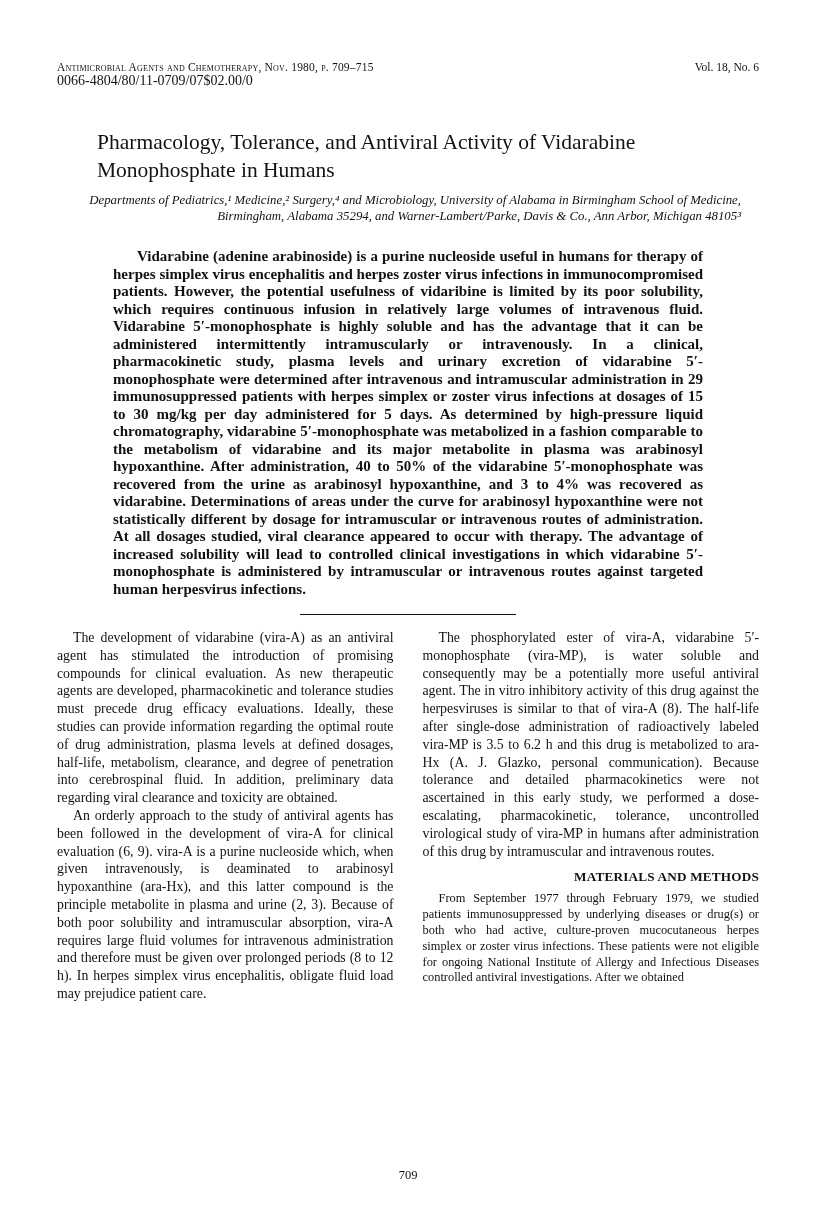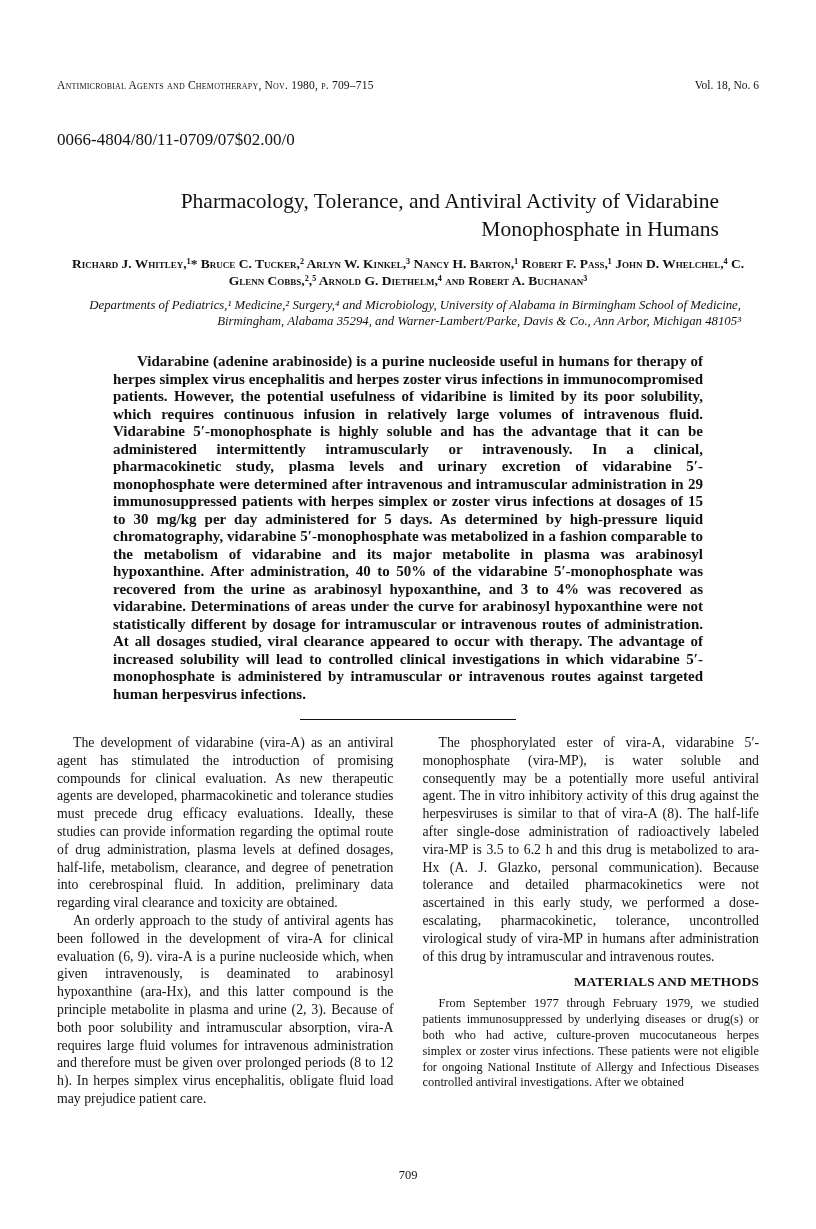--- a/index.html
+++ b/index.html
@@ -8,47 +8,46 @@
     font-family: "Liberation Serif", "DejaVu Serif", serif;
     color: #121212;
     -webkit-font-smoothing: antialiased;
   }
   .page {
     position: relative;
     width: 816px;
     height: 1229px;
     margin: 0 auto;
     background: #ffffff;
-    padding: 78px 57px 40px 57px;
+    padding: 60px 57px 40px 57px;
     overflow: hidden;
   }
   
   .masthead {
     display: flex;
     justify-content: space-between;
     align-items: flex-start;
     font-size: 11.5px;
     line-height: 14px;
   }
   .journal-line {
     font-variant: small-caps;
     letter-spacing: 0.2px;
   }
   .issn-line {
-    font-size: 17px;
-    margin-top: 41px;
+    font-size: 14px;
   }
   .masthead-right {
     font-size: 11.5px;
     white-space: nowrap;
   }
   
   .article-title {
     margin-top: 40px;
-    text-align: right;
+    text-align: left;
     font-weight: 400;
     font-size: 21.5px;
     line-height: 28px;
     padding: 0 40px;
   }
   .authors {
     margin-top: 13px;
     text-align: center;
     font-weight: 700;
     font-variant: small-caps;
@@ -128,21 +127,20 @@
   <header class="masthead">
     <div class="masthead-left">
       <div class="journal-line">Antimicrobial Agents and Chemotherapy, Nov. 1980, p. 709–715</div>
       <div class="issn-line">0066-4804/80/11-0709/07$02.00/0</div>
     </div>
     <div class="masthead-right">Vol. 18, No. 6</div>
   </header>
 
   <h1 class="article-title">Pharmacology, Tolerance, and Antiviral Activity of Vidarabine Monophosphate in Humans</h1>
 
-  <div class="authors">Richard J. Whitley,¹* Bruce C. Tucker,² Arlyn W. Kinkel,³ Nancy H. Barton,¹ Robert F. Pass,¹ John D. Whelchel,⁴ C. Glenn Cobbs,²,⁵ Arnold G. Diethelm,⁴ and Robert A. Buchanan³</div>
 
   <div class="affiliations">Departments of Pediatrics,¹ Medicine,² Surgery,⁴ and Microbiology, University of Alabama in Birmingham School of Medicine, Birmingham, Alabama 35294, and Warner-Lambert/Parke, Davis &amp; Co., Ann Arbor, Michigan 48105³</div>
 
   <p class="abstract">Vidarabine (adenine arabinoside) is a purine nucleoside useful in humans for therapy of herpes simplex virus encephalitis and herpes zoster virus infections in immunocompromised patients. However, the potential usefulness of vidaribine is limited by its poor solubility, which requires continuous infusion in relatively large volumes of intravenous fluid. Vidarabine 5′-monophosphate is highly soluble and has the advantage that it can be administered intermittently intramuscularly or intravenously. In a clinical, pharmacokinetic study, plasma levels and urinary excretion of vidarabine 5′-monophosphate were determined after intravenous and intramuscular administration in 29 immunosuppressed patients with herpes simplex or zoster virus infections at dosages of 15 to 30 mg/kg per day administered for 5 days. As determined by high-pressure liquid chromatography, vidarabine 5′-monophosphate was metabolized in a fashion comparable to the metabolism of vidarabine and its major metabolite in plasma was arabinosyl hypoxanthine. After administration, 40 to 50% of the vidarabine 5′-monophosphate was recovered from the urine as arabinosyl hypoxanthine, and 3 to 4% was recovered as vidarabine. Determinations of areas under the curve for arabinosyl hypoxanthine were not statistically different by dosage for intramuscular or intravenous routes of administration. At all dosages studied, viral clearance appeared to occur with therapy. The advantage of increased solubility will lead to controlled clinical investigations in which vidarabine 5′-monophosphate is administered by intramuscular or intravenous routes against targeted human herpesvirus infections.</p>
 
   <hr class="rule">
 
   <div class="columns">
     <div class="col">
       <p>The development of vidarabine (vira-A) as an antiviral agent has stimulated the introduction of promising compounds for clinical evaluation. As new therapeutic agents are developed, pharmacokinetic and tolerance studies must precede drug efficacy evaluations. Ideally, these studies can provide information regarding the optimal route of drug administration, plasma levels at defined dosages, half-life, metabolism, clearance, and degree of penetration into cerebrospinal fluid. In addition, preliminary data regarding viral clearance and toxicity are obtained.</p>

